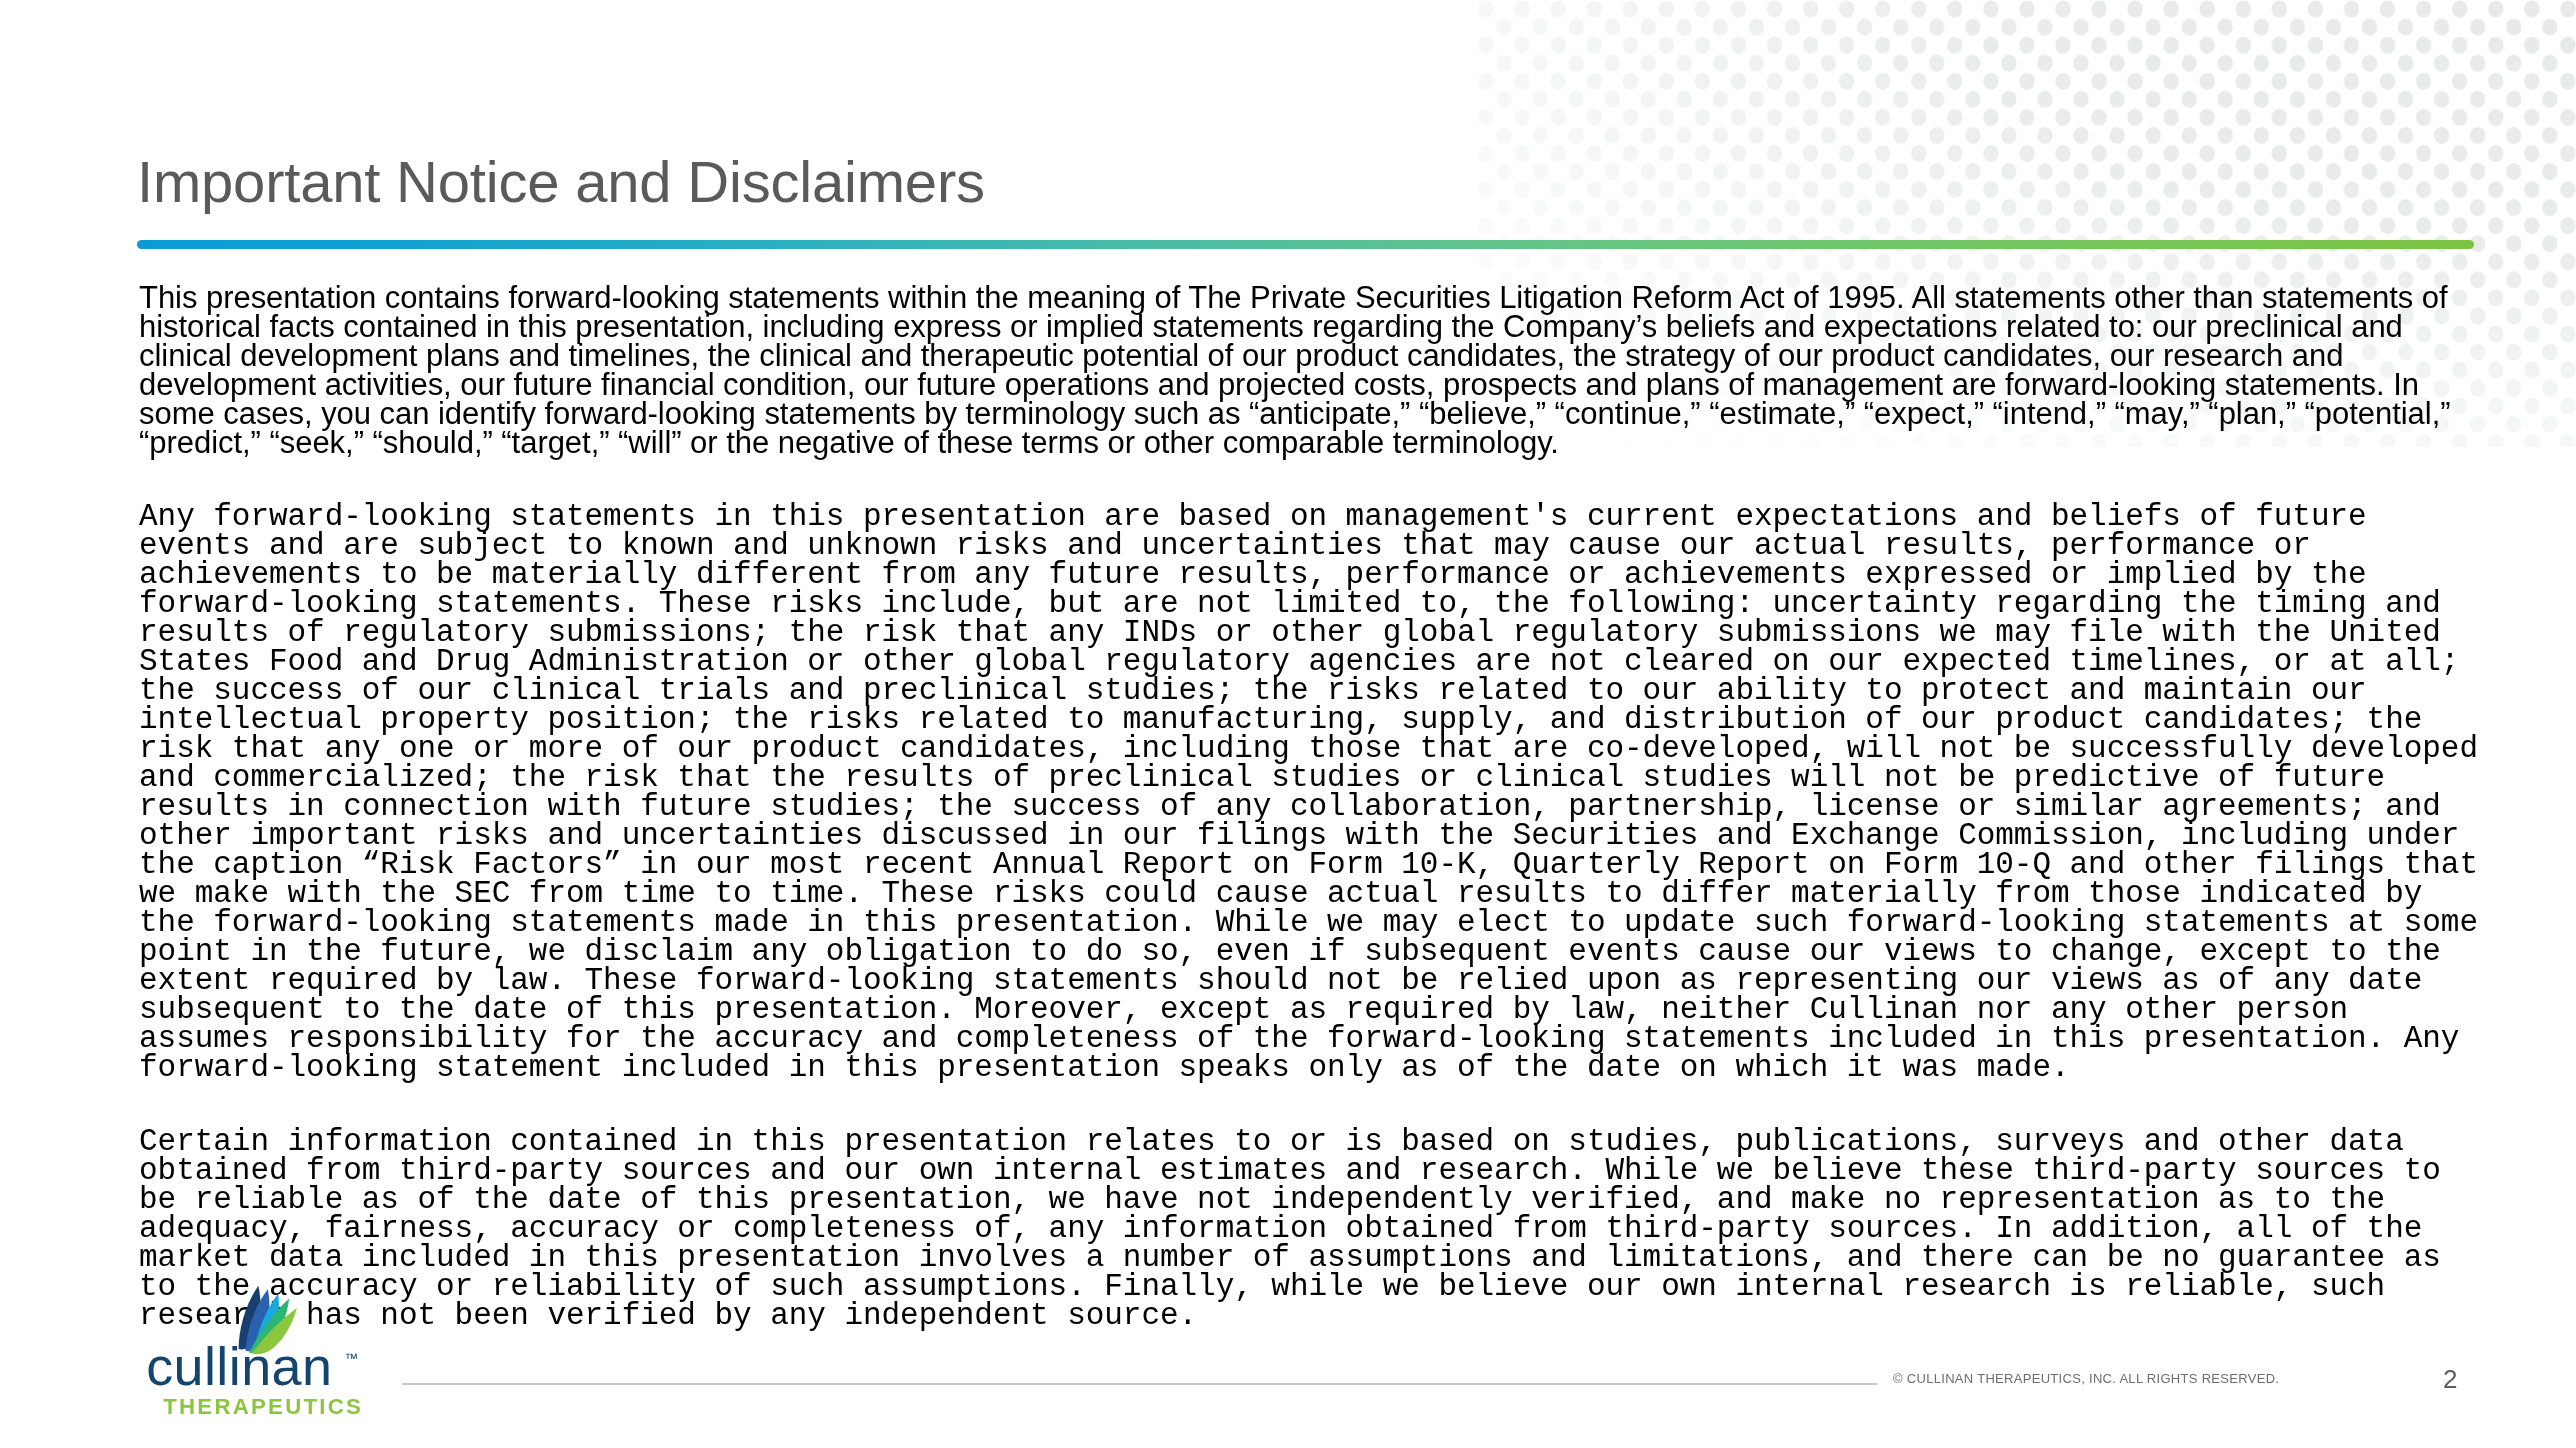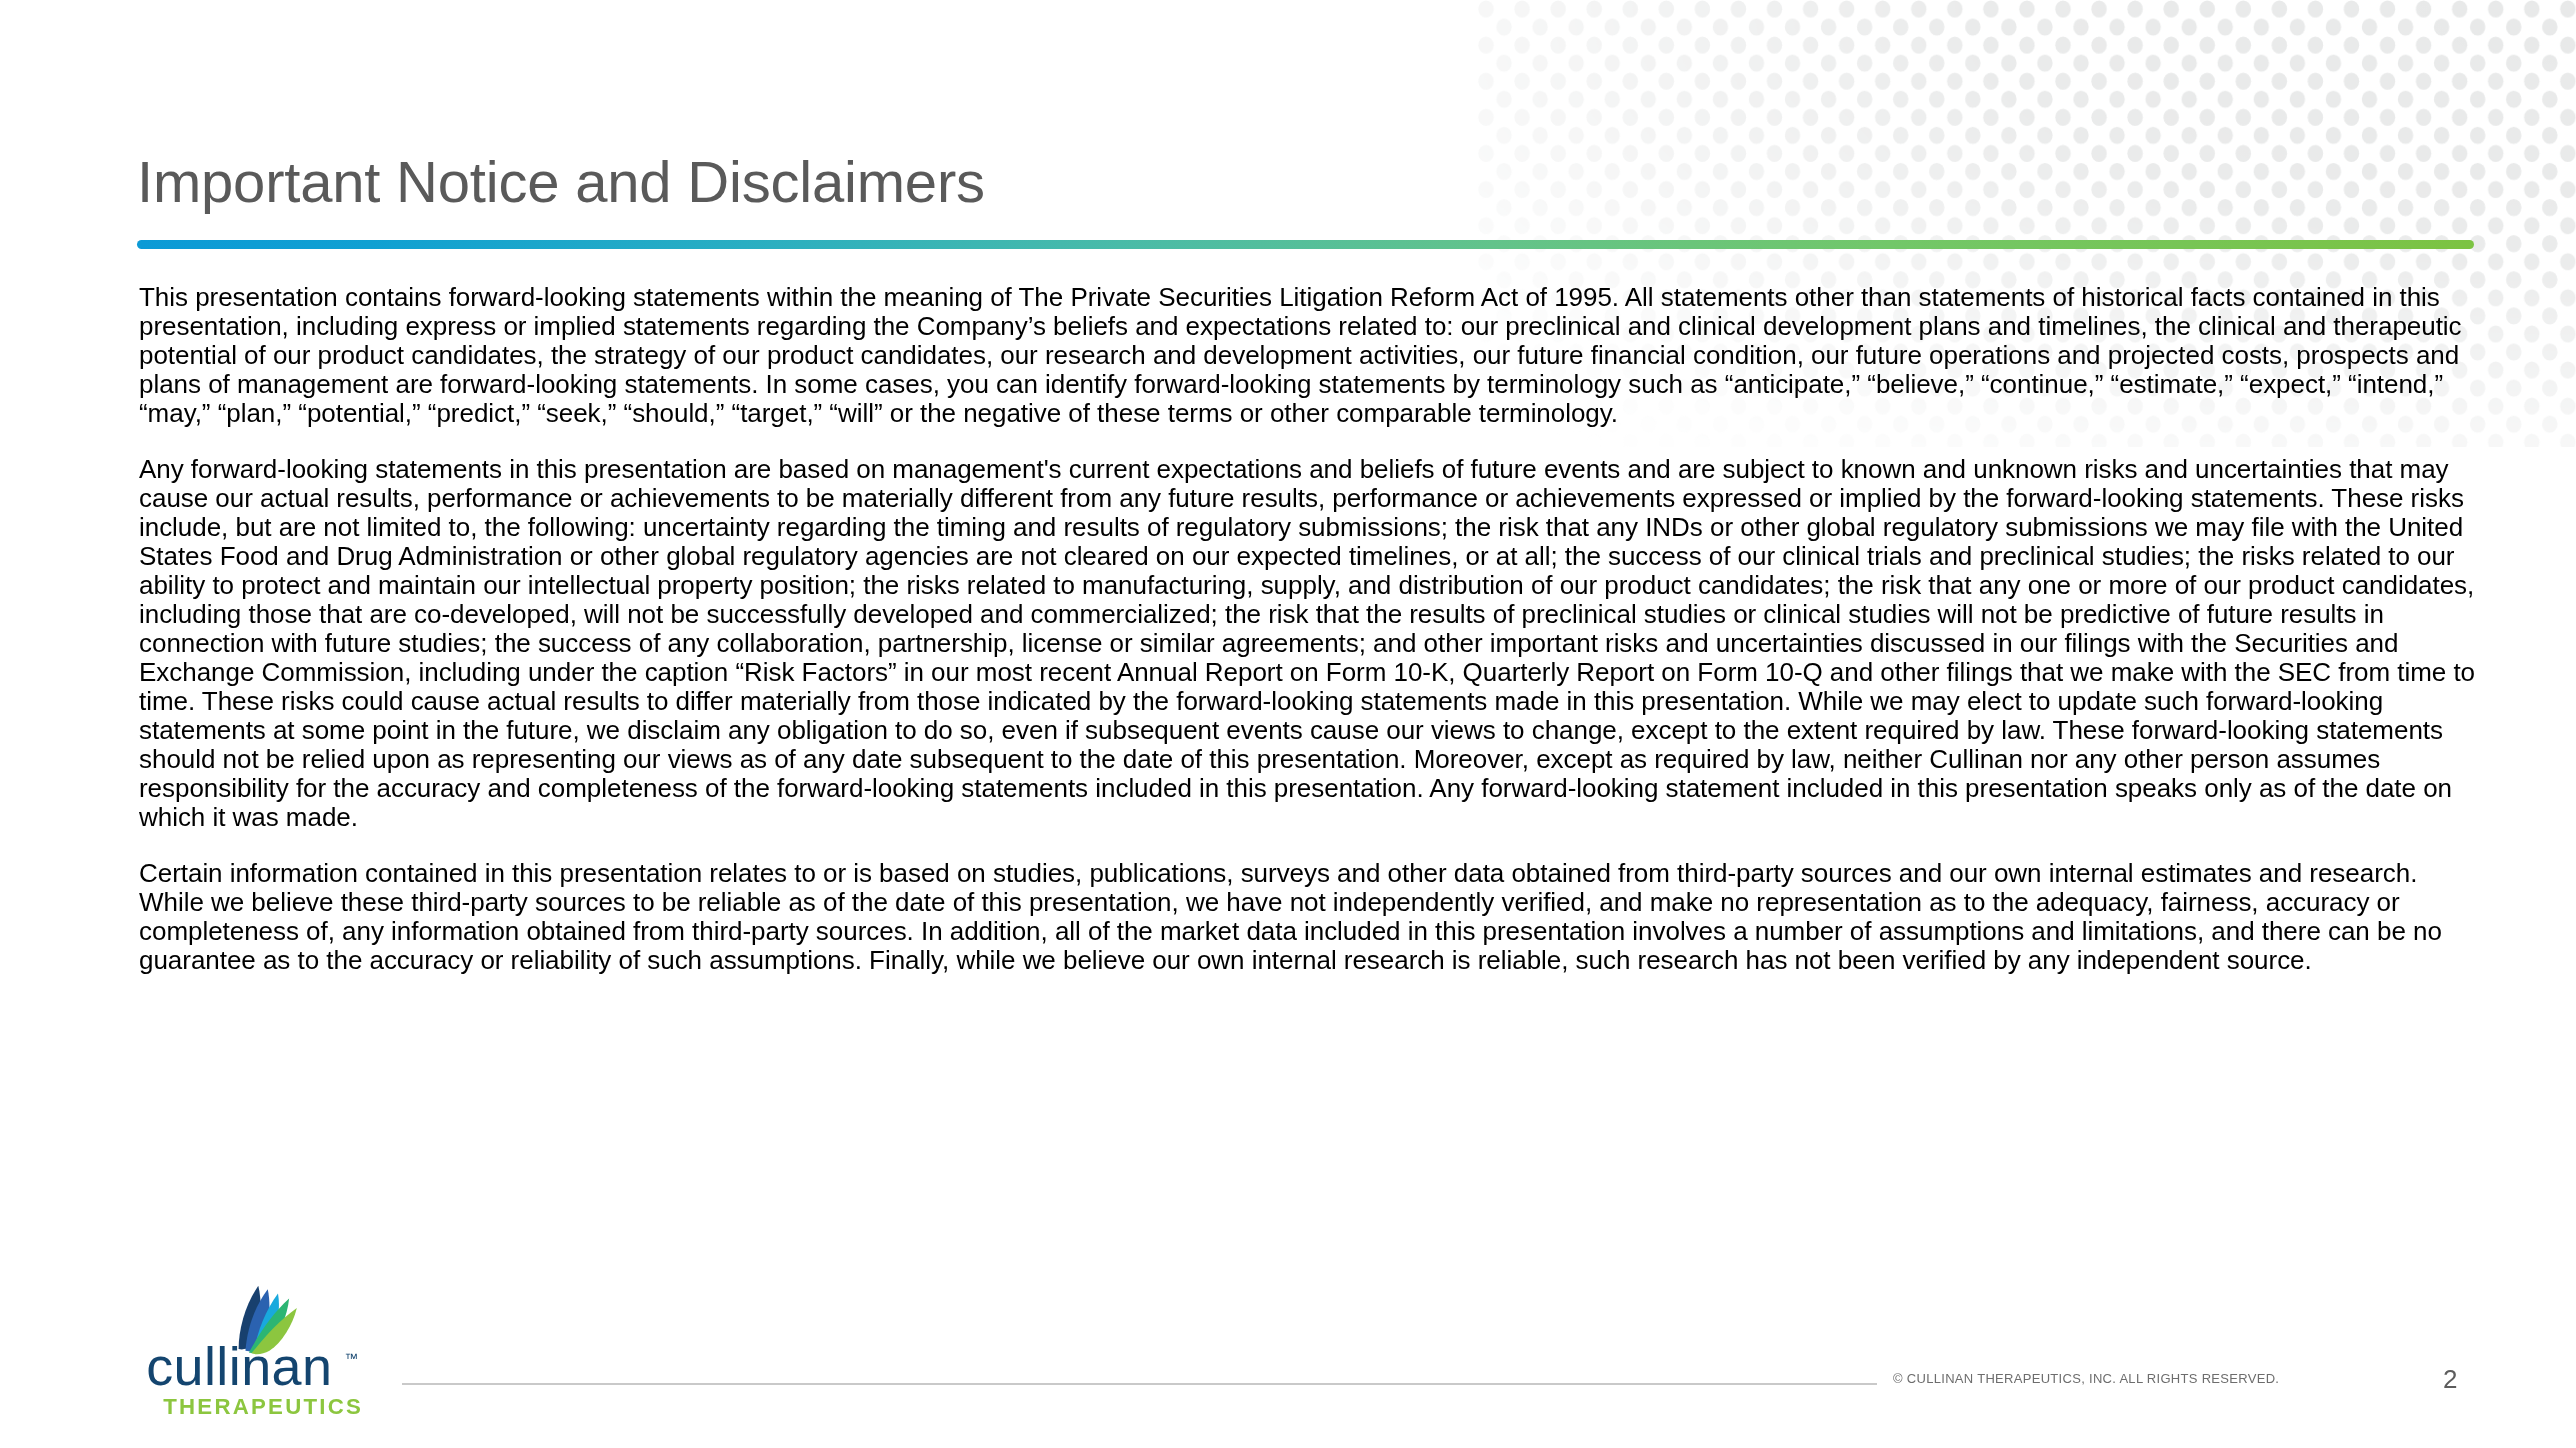--- a/index.html
+++ b/index.html
@@ -70,27 +70,27 @@
   
   .body-copy {
     position: absolute;
     left: 139px;
     top: 283px;
     width: 2341px;
     z-index: 3;
   }
   .body-copy p {
     font-family: "Liberation Sans", sans-serif;
-    font-size: 26px;
+    font-size: 31px;
     line-height: 29px;
     color: #000000;
     text-align: left;
     letter-spacing: -0.04px;
   }
-  .body-copy p + p { margin-top: 27px; }
+  .body-copy p + p { margin-top: 45px; font-family: Liberation Mono, monospace; }
 
   
   .logo {
     position: absolute;
     left: 137px;
     top: 1284px;
     width: 258px;
     height: 137px;
     z-index: 3;
   }

